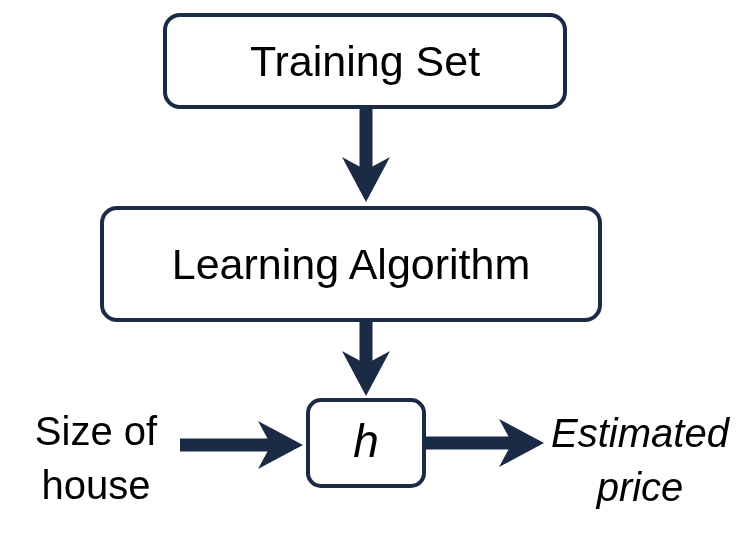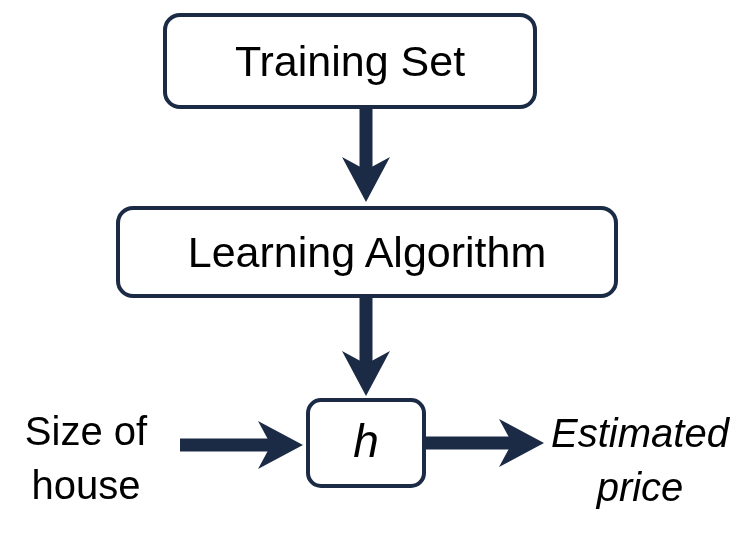--- a/index.html
+++ b/index.html
@@ -28,26 +28,26 @@
     background: #ffffff;
     border: 4px solid #1c2b45;
     border-radius: 17px;
     display: flex;
     align-items: center;
     justify-content: center;
     color: #000000;
   }
   .node-training {
     left: 163px; top: 13px;
-    width: 374px; height: 96px;
+    width: 404px; height: 96px;
     font-size: 43px;
   }
   .node-learning {
-    left: 116px; top: 206px;
-    width: 502px; height: 92px;
+    left: 100px; top: 206px;
+    width: 502px; height: 116px;
     font-size: 43px;
     text-align: right;
   }
   .node-h {
     left: 306px; top: 398px;
     width: 120px; height: 90px;
     border-radius: 15px;
     font-size: 46px;
     font-style: italic;
   }
@@ -56,21 +56,21 @@
   }
   .side-label {
     position: absolute;
     color: #000000;
     font-size: 40px;
     line-height: 54px;
     text-align: center;
     white-space: pre-line;
   }
   .label-input {
-    left: 0; top: 404px;
+    left: 10px; top: 404px;
     width: 172px;
   }
   .label-output {
     left: 536px; top: 406px;
     width: 208px;
     font-style: italic;
   }
 </style>
 </head>
 <body>

